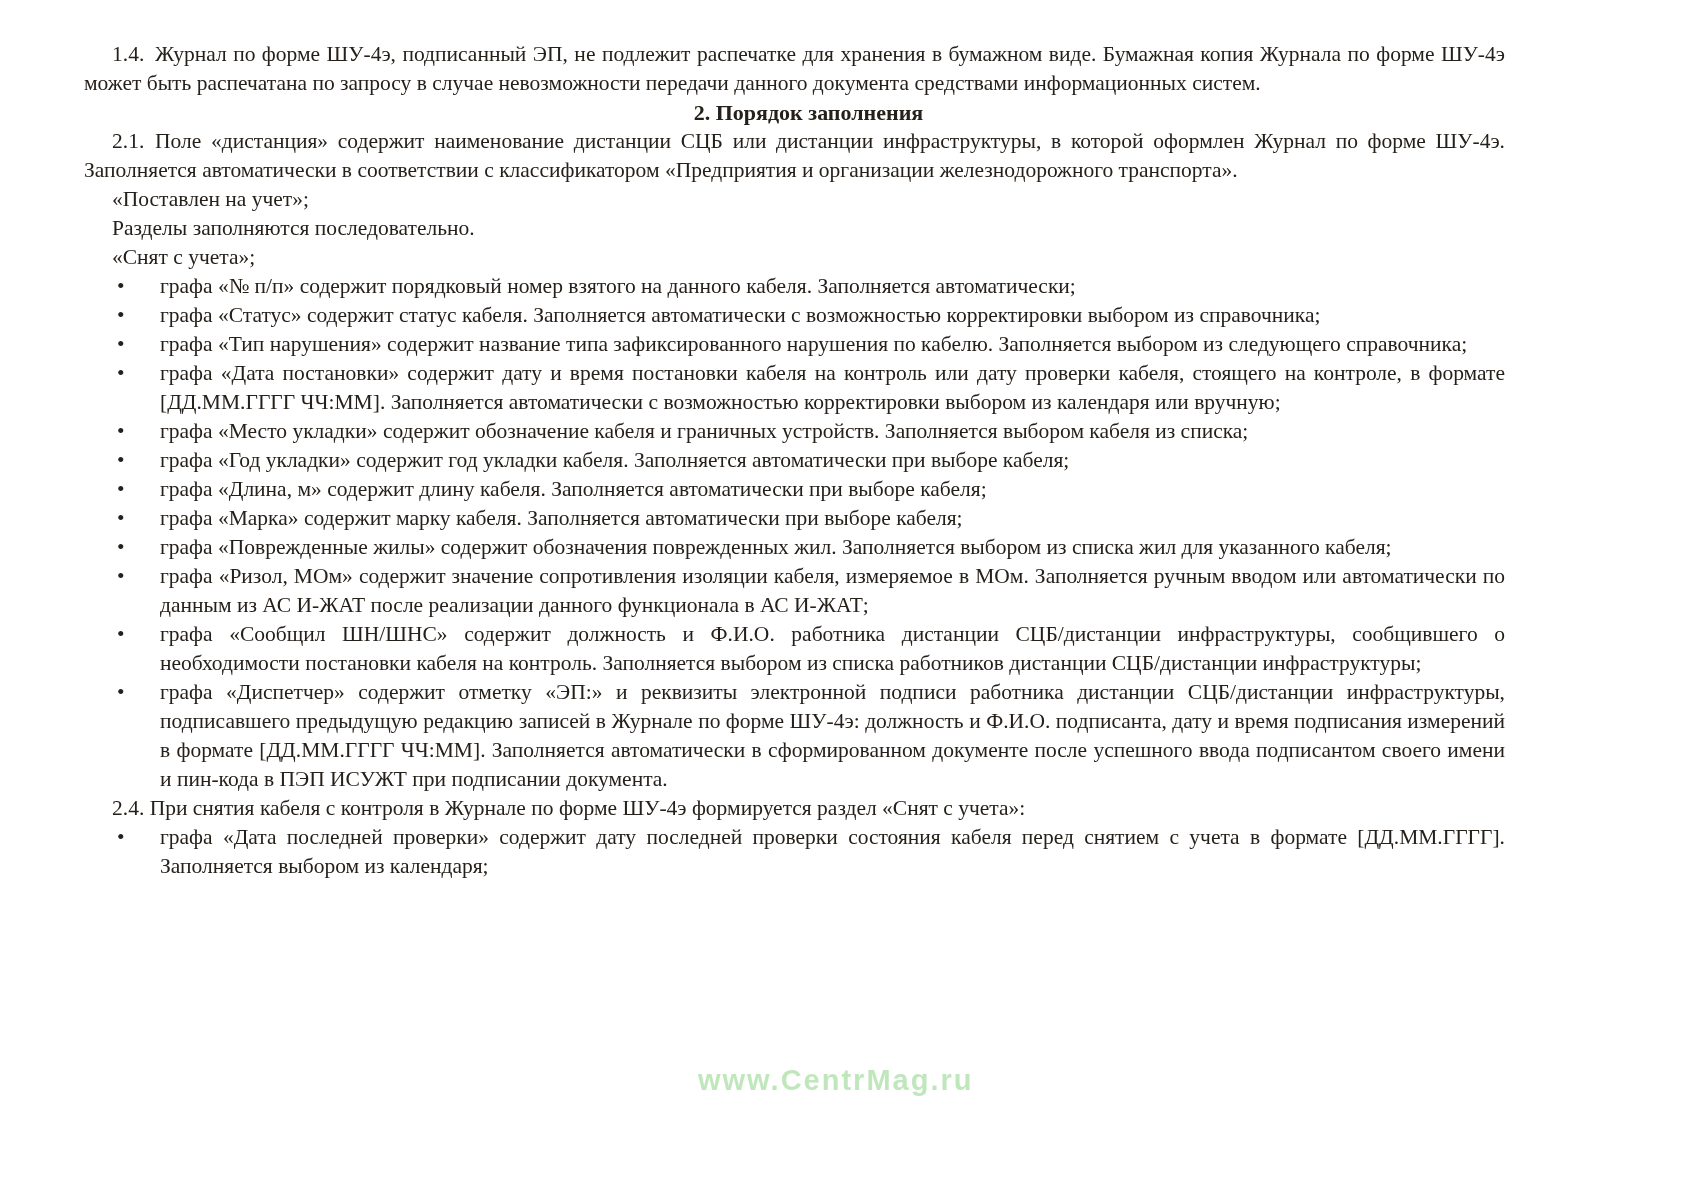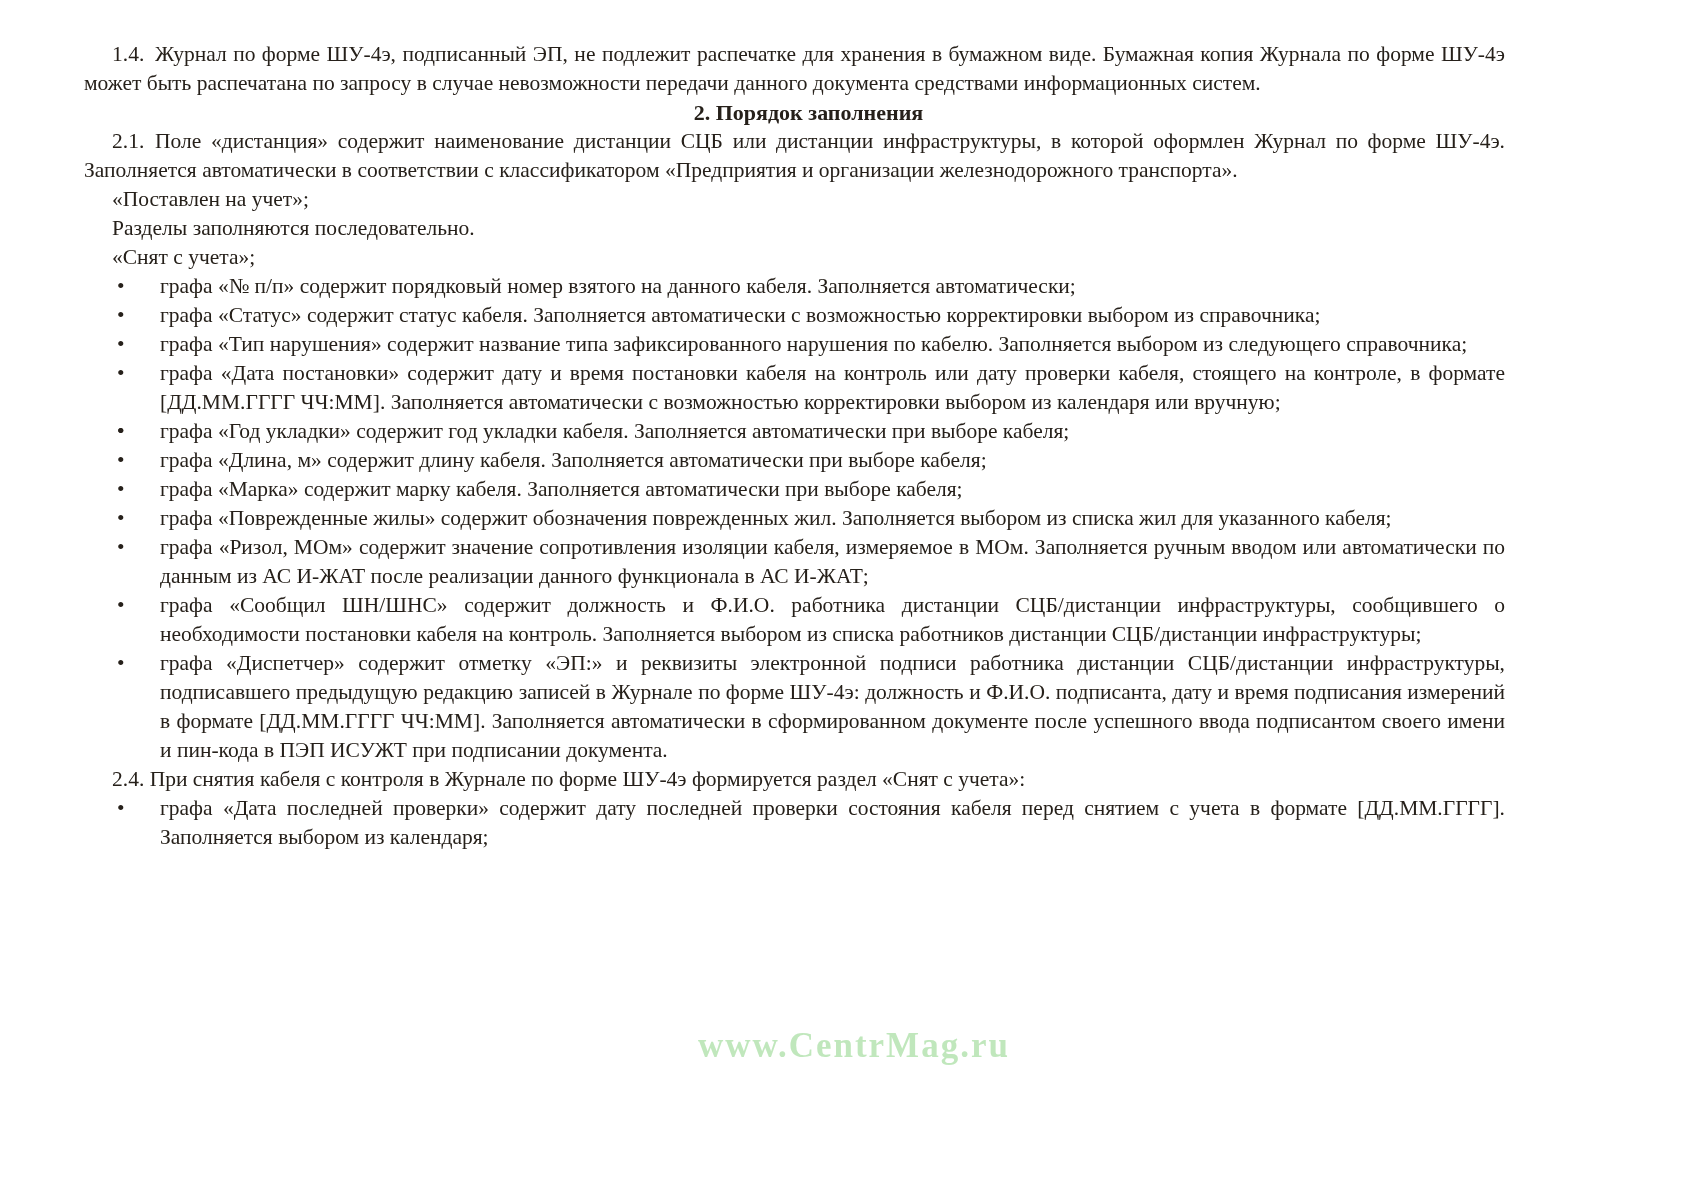--- a/index.html
+++ b/index.html
@@ -47,23 +47,23 @@
     text-align: justify;
   }
   ul.bullets .bullet {
     position: absolute;
     left: -43px;
     top: 0;
   }
   .watermark {
     position: absolute;
     left: 698px;
-    top: 1026px;
-    font-family: Liberation Serif, serif;
-    font-size: 35px;
+    top: 1064px;
+    font-family: Liberation Sans, sans-serif;
+    font-size: 29px;
     font-weight: bold;
     letter-spacing: 2px;
     opacity: 0.55;
     pointer-events: none;
   }
 </style>
 </head>
 <body style="background: rgb(255, 255, 255); color: rgb(38, 32, 26);">
 
 <div class="page">
@@ -75,21 +75,21 @@
   <p>2.1. Поле «дистанция» содержит наименование дистанции СЦБ или дистанции инфраструктуры, в которой оформлен Журнал по форме ШУ-4э. Заполняется автоматически в соответствии с классификатором «Предприятия и организации железнодорожного транспорта».</p>
   <p>«Поставлен на учет»;</p>
   <p>Разделы заполняются последовательно.</p>
   <p>«Снят с учета»;</p>
 
   <ul class="bullets">
     <li><span class="bullet">•</span><span>графа «№ п/п» содержит порядковый номер взятого на данного кабеля. Заполняется автоматически;</span></li>
     <li><span class="bullet">•</span><span>графа «Статус» содержит статус кабеля. Заполняется автоматически с возможностью корректировки выбором из справочника;</span></li>
     <li><span class="bullet">•</span><span>графа «Тип нарушения» содержит название типа зафиксированного нарушения по кабелю. Заполняется выбором из следующего справочника;</span></li>
     <li><span class="bullet">•</span><span>графа «Дата постановки» содержит дату и время постановки кабеля на контроль или дату проверки кабеля, стоящего на контроле, в формате [ДД.ММ.ГГГГ ЧЧ:ММ]. Заполняется автоматически с возможностью корректировки выбором из календаря или вручную;</span></li>
-    <li><span class="bullet">•</span></li>
+    <li><span class="bullet">•</span><span>графа «Место укладки» содержит обозначение кабеля и граничных устройств. Заполняется выбором кабеля из списка;</span></li>
     <li><span class="bullet">•</span><span>графа «Год укладки» содержит год укладки кабеля. Заполняется автоматически при выборе кабеля;</span></li>
     <li><span class="bullet">•</span><span>графа «Длина, м» содержит длину кабеля. Заполняется автоматически при выборе кабеля;</span></li>
     <li><span class="bullet">•</span><span>графа «Марка» содержит марку кабеля. Заполняется автоматически при выборе кабеля;</span></li>
     <li><span class="bullet">•</span><span>графа «Поврежденные жилы» содержит обозначения поврежденных жил. Заполняется выбором из списка жил для указанного кабеля;</span></li>
     <li><span class="bullet">•</span><span>графа «Ризол, МОм» содержит значение сопротивления изоляции кабеля, измеряемое в МОм. Заполняется ручным вводом или автоматически по данным из АС И-ЖАТ после реализации данного функционала в АС И-ЖАТ;</span></li>
     <li><span class="bullet">•</span><span>графа «Сообщил ШН/ШНС» содержит должность и Ф.И.О. работника дистанции СЦБ/дистанции инфраструктуры, сообщившего о необходимости постановки кабеля на контроль. Заполняется выбором из списка работников дистанции СЦБ/дистанции инфраструктуры;</span></li>
     <li><span class="bullet">•</span><span>графа «Диспетчер» содержит отметку «ЭП:» и реквизиты электронной подписи работника дистанции СЦБ/дистанции инфраструктуры, подписавшего предыдущую редакцию записей в Журнале по форме ШУ-4э: должность и Ф.И.О. подписанта, дату и время подписания измерений в формате [ДД.ММ.ГГГГ ЧЧ:ММ]. Заполняется автоматически в сформированном документе после успешного ввода подписантом своего имени и пин-кода в ПЭП ИСУЖТ при подписании документа.</span></li>
   </ul>
 
   <p>2.4. При снятия кабеля с контроля в Журнале по форме ШУ-4э формируется раздел «Снят с учета»:</p>

